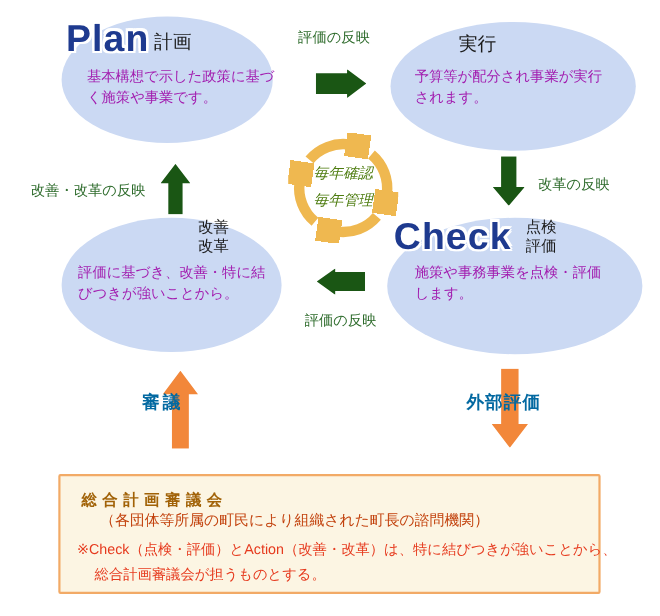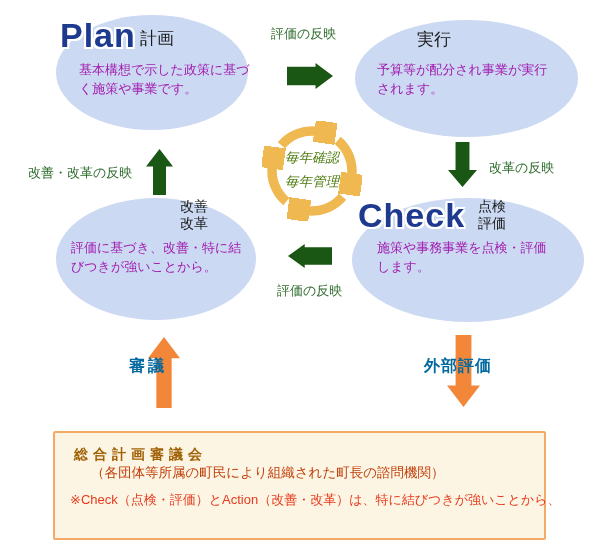--- a/index.html
+++ b/index.html
@@ -100,15 +100,16 @@
   <div class="arrow o oup" style="left:148px;top:337px;width:32px;height:71px"></div>
   <div class="ext-label" style="left:129px;top:356px;letter-spacing:3px">審議</div>
 
   <div class="arrow o odown" style="left:447px;top:335px;width:33px;height:72px"></div>
   <div class="ext-label" style="left:424px;top:356px;letter-spacing:1px">外部評価</div>
 
   <div class="note-box">
     <div class="note-title">総合計画審議会</div>
     <div class="note-sub">（各団体等所属の町民により組織された町長の諮問機関）</div>
     <div class="note-red1">※Check（点検・評価）とAction（改善・改革）は、特に結びつきが強いことから、</div>
+    <div class="note-red2">総合計画審議会が担うものとする。</div>
   </div>
 
 </div>
 
 </body></html>

